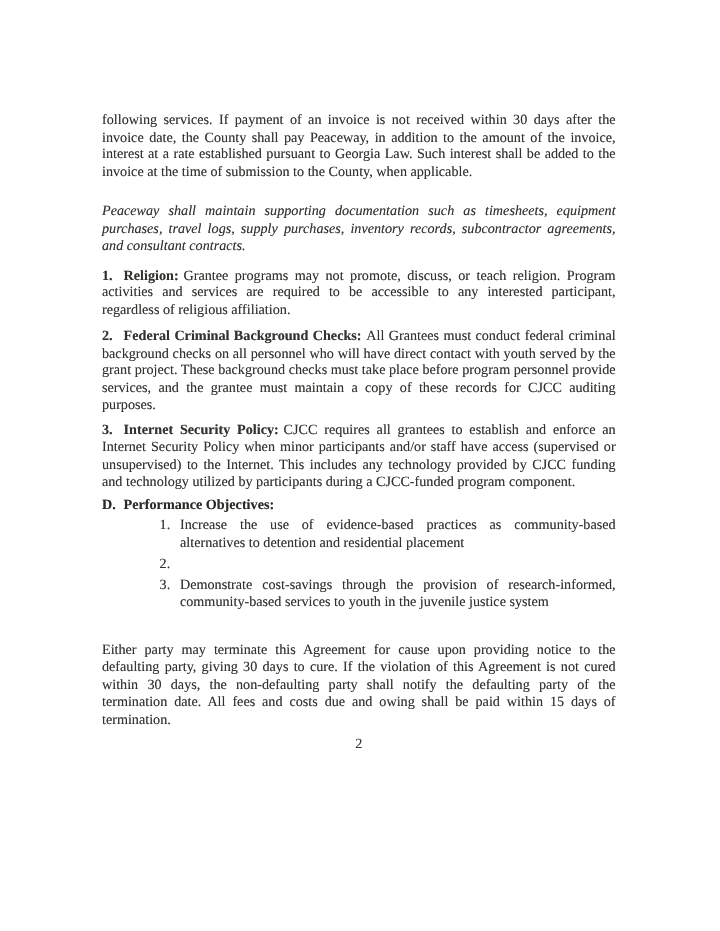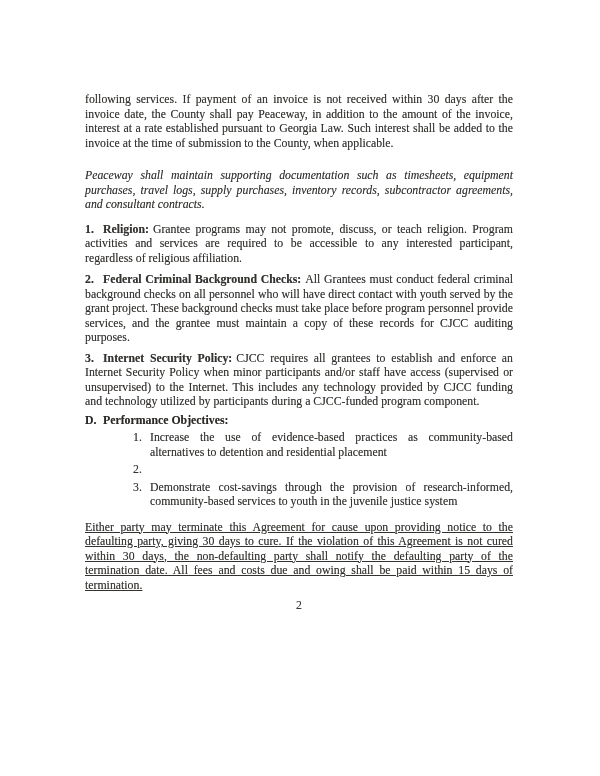--- a/index.html
+++ b/index.html
@@ -48,21 +48,21 @@
   }
   
   .m-p2        { margin-top: 18px; font-style: italic; }
   .m-headc     { margin-top: 7px;  }
   .m-item1     { margin-top: 10px; }
   .m-item2     { margin-top: 7px;  }
   .m-item3     { margin-top: 6px;  }
   .m-headd     { margin-top: 4px;  }
   .m-intro     { margin-top: 12px; padding-left: 3px; }
   .m-heade     { margin-top: 8px;  }
-  .m-term      { margin-top: 11px; text-decoration: underline; }
+  .m-term      { margin-top: 25px; }
   .objective {
     display: flex;
     margin-top: 3px;
     padding-left: 48px;
   }
   .objective.first { margin-top: 3px; }
   .obj-num {
     flex: none;
     width: 17px;
   }

